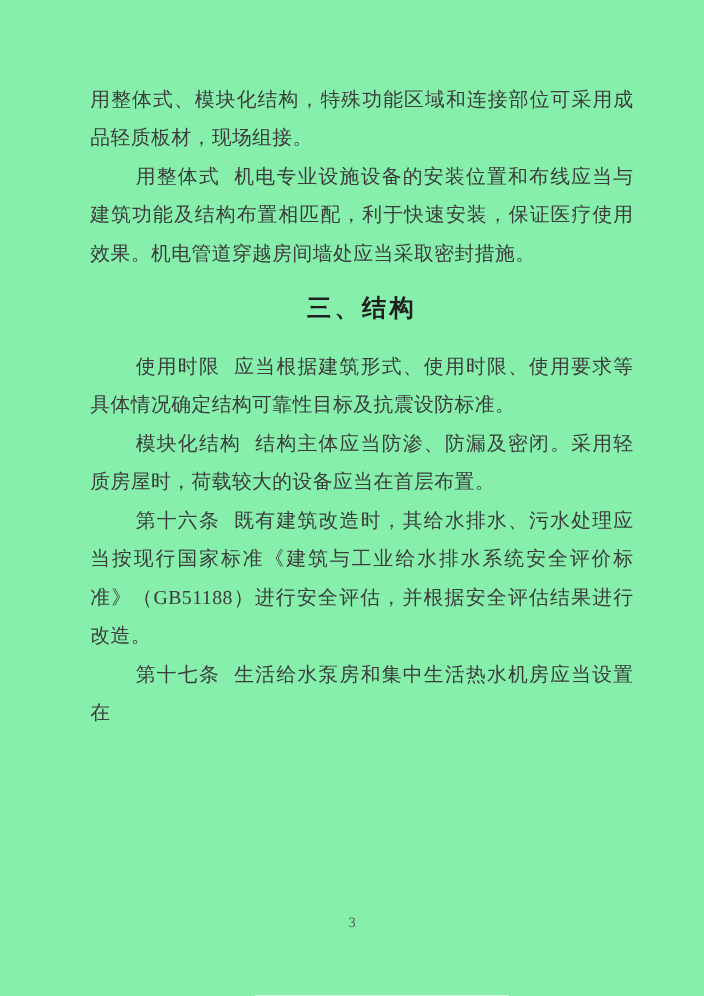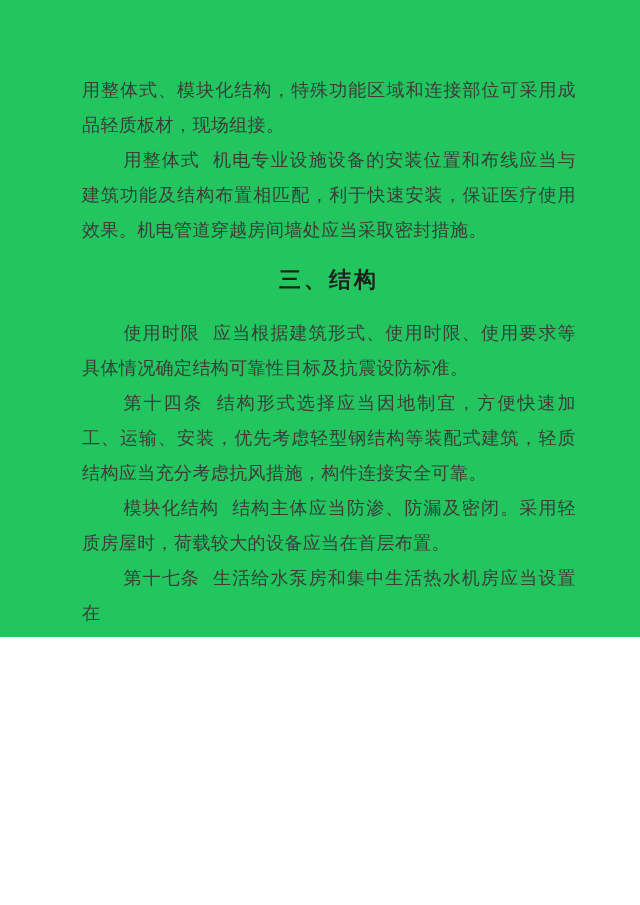--- a/index.html
+++ b/index.html
@@ -3,23 +3,23 @@
 <meta charset="utf-8">
 <style>
   html, body {
     margin: 0;
     padding: 0;
     background: #ffffff;
   }
   .page {
     position: relative;
     width: 640px;
-    height: 637px;
+    height: 905px;
     margin: 0 auto;
-    background: #22c55e;
+    background: #86efac;
     box-sizing: border-box;
     padding: 73px 64px 0 82px;
     font-family: "Liberation Serif", serif;
     color: #3c3c3c;
     overflow: hidden;
   }
   .content {
     width: 494px;
   }
   .para {
@@ -66,24 +66,24 @@
 
     <p class="para no-indent"><span>用整体式、模块化结构，特殊功能区域和连接部位可采用成品轻质板材，现场组接。</span></p>
 
 
     <p class="para"><span class="article-label">用整体式</span><span>机电专业设施设备的安装位置和布线应当与建筑功能及结构布置相匹配，利于快速安装，保证医疗使用效果。机电管道穿越房间墙处应当采取密封措施。</span></p>
 
     <h2 class="section-heading">三、结构</h2>
 
     <p class="para"><span class="article-label">使用时限</span><span>应当根据建筑形式、使用时限、使用要求等具体情况确定结构可靠性目标及抗震设防标准。</span></p>
 
-    <p class="para"><span class="article-label">第十四条</span><span>结构形式选择应当因地制宜，方便快速加工、运输、安装，优先考虑轻型钢结构等装配式建筑，轻质结构应当充分考虑抗风措施，构件连接安全可靠。</span></p>
 
     <p class="para"><span class="article-label">模块化结构</span><span>结构主体应当防渗、防漏及密闭。采用轻质房屋时，荷载较大的设备应当在首层布置。</span></p>
 
 
+    <p class="para"><span class="article-label">第十六条</span><span>既有建筑改造时，其给水排水、污水处理应当按现行国家标准《建筑与工业给水排水系统安全评价标准》（GB51188）进行安全评估，并根据安全评估结果进行改造。</span></p>
 
     <p class="para"><span class="article-label">第十七条</span><span>生活给水泵房和集中生活热水机房应当设置在</span></p>
 
   </div>
 
   <div class="page-number">3</div>
 </div>
 
 </body></html>

